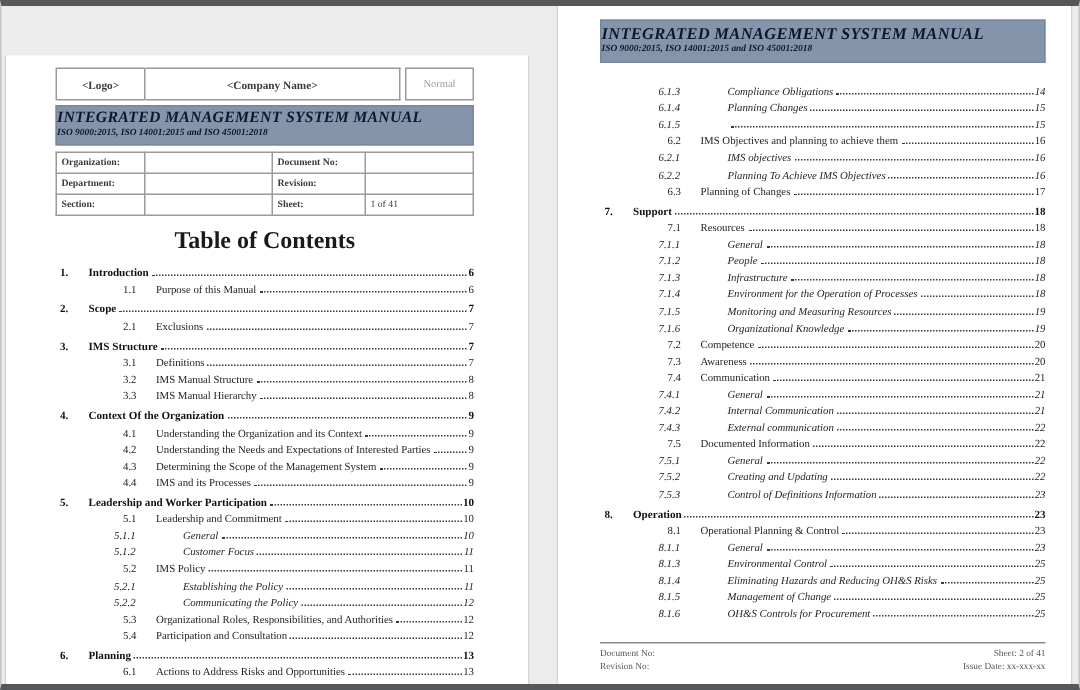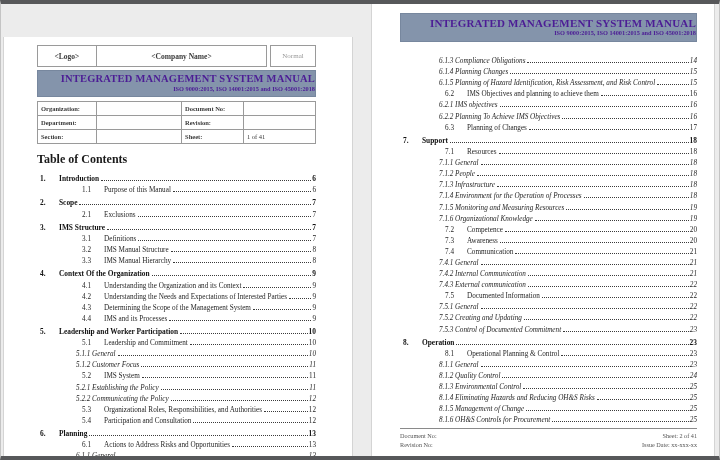--- a/index.html
+++ b/index.html
@@ -24,49 +24,49 @@
   .logo-cell {
     border:1px solid #9a9a9a; box-sizing:border-box; display:flex;
     align-items:center; justify-content:center; font-size:7.5px; font-weight:bold; color:#3a3a3a;
   }
   .logo-box { width:60px; }
   .company-box { flex:1; border-left:none; }
   .status-box { width:46px; margin-left:3px; font-weight:normal; color:#9a9a9a; font-size:7px; }
 
   .title-bar {
     background:#8494ab; border:1px solid #77879e; box-sizing:border-box;
-    text-align:right; padding:2px 0 3px 0; color:#4c1d95;
+    text-align:left; padding:2px 0 3px 0; color:#0f172a;font-style:italic;
   }
   .title-main { font-size:10.5px; font-weight:bold; letter-spacing:0.2px; line-height:12px; white-space:nowrap; }
   .title-sub  { font-size:6.3px;  font-weight:bold; line-height:8px; white-space:nowrap; }
   .page-right .title-bar { padding:3px 0 4px 0; }
   .page-right .title-main { font-size:11px; }
 
   .info-table { width:100%; border-collapse:collapse; margin-top:4px; table-layout:fixed; }
   .info-table td {
     border:1px solid #9a9a9a; height:13px; font-size:6.5px; padding:0 3px;
     color:#3a3a3a; overflow:hidden; white-space:nowrap;
   }
   .info-table td.lbl { font-weight:bold; }
   .c1 { width:21%; } .c2 { width:31%; } .c3 { width:22%; } .c4 { width:26%; }
 
-  .toc-title { font-weight:bold; font-size:12px; color:#1a1a1a; margin:8px 0 5px 0; }
+  .toc-title { text-align:center; font-weight:bold; font-size:16px; color:#1a1a1a; margin:8px 0 5px 0; }
 
   
   .toc { padding-left:3px; }
   .toc-row {
     display:flex; align-items:flex-end; height:11.1px;
     font-size:7.2px; color:#1f1f1f; white-space:nowrap; overflow:hidden;
   }
   .toc-row.l1 { font-weight:bold; font-size:7.4px; margin-top:2.2px; color:#111; }
   .toc-row.l3 { font-style:italic; }
   .toc-num { flex:none; }
   .l1 .toc-num { width:19px; }
   .l2 { padding-left:18px; } .l2 .toc-num { width:22px;padding-left:24px; }
-  .l3 { padding-left:36px; } .l3 .toc-num { width:16px; }
+  .l3 { padding-left:36px; } .l3 .toc-num { width:46px; }
   .toc-text { flex:none; }
   .toc-dots { flex:1; border-bottom:1px dotted #3a3a3a; margin:0 1px 2px 2px; min-width:6px; }
   .toc-page { flex:none; text-align:right; }
 
   .page-right .toc { margin-top:12px; }
 
   
   .footer { position:absolute; left:28px; right:17px; bottom:7px; }
   .footer-rule { border-top:1px solid #8a8a8a; margin-bottom:2px; }
   .footer-cols { display:flex; justify-content:space-between; }
@@ -221,21 +221,21 @@
           <span class="toc-page">10</span>
         </div>
         <div class="toc-row l3">
           <span class="toc-num">5.1.2</span>
           <span class="toc-text">Customer Focus</span>
           <span class="toc-dots"></span>
           <span class="toc-page">11</span>
         </div>
         <div class="toc-row l2">
           <span class="toc-num">5.2</span>
-          <span class="toc-text">IMS System</span>
+          <span class="toc-text">IMS Policy</span>
           <span class="toc-dots"></span>
           <span class="toc-page">11</span>
         </div>
         <div class="toc-row l3">
           <span class="toc-num">5.2.1</span>
           <span class="toc-text">Establishing the Policy</span>
           <span class="toc-dots"></span>
           <span class="toc-page">11</span>
         </div>
         <div class="toc-row l3">
@@ -294,21 +294,20 @@
           <span class="toc-page">14</span>
         </div>
         <div class="toc-row l3">
           <span class="toc-num">6.1.4</span>
           <span class="toc-text">Planning Changes</span>
           <span class="toc-dots"></span>
           <span class="toc-page">15</span>
         </div>
         <div class="toc-row l3">
           <span class="toc-num">6.1.5</span>
-          <span class="toc-text">Planning of Hazard Identification, Risk Assessment, and Risk Control</span>
           <span class="toc-dots"></span>
           <span class="toc-page">15</span>
         </div>
         <div class="toc-row l2">
           <span class="toc-num">6.2</span>
           <span class="toc-text">IMS Objectives and planning to achieve them</span>
           <span class="toc-dots"></span>
           <span class="toc-page">16</span>
         </div>
         <div class="toc-row l3">
@@ -426,47 +425,41 @@
           <span class="toc-page">22</span>
         </div>
         <div class="toc-row l3">
           <span class="toc-num">7.5.2</span>
           <span class="toc-text">Creating and Updating</span>
           <span class="toc-dots"></span>
           <span class="toc-page">22</span>
         </div>
         <div class="toc-row l3">
           <span class="toc-num">7.5.3</span>
-          <span class="toc-text">Control of Documented Commitment</span>
+          <span class="toc-text">Control of Definitions Information</span>
           <span class="toc-dots"></span>
           <span class="toc-page">23</span>
         </div>
         <div class="toc-row l1">
           <span class="toc-num">8.</span>
           <span class="toc-text">Operation</span>
           <span class="toc-dots"></span>
           <span class="toc-page">23</span>
         </div>
         <div class="toc-row l2">
           <span class="toc-num">8.1</span>
           <span class="toc-text">Operational Planning &amp; Control</span>
           <span class="toc-dots"></span>
           <span class="toc-page">23</span>
         </div>
         <div class="toc-row l3">
           <span class="toc-num">8.1.1</span>
           <span class="toc-text">General</span>
           <span class="toc-dots"></span>
           <span class="toc-page">23</span>
-        </div>
-        <div class="toc-row l3">
-          <span class="toc-num">8.1.2</span>
-          <span class="toc-text">Quality Control</span>
-          <span class="toc-dots"></span>
-          <span class="toc-page">24</span>
         </div>
         <div class="toc-row l3">
           <span class="toc-num">8.1.3</span>
           <span class="toc-text">Environmental Control</span>
           <span class="toc-dots"></span>
           <span class="toc-page">25</span>
         </div>
         <div class="toc-row l3">
           <span class="toc-num">8.1.4</span>
           <span class="toc-text">Eliminating Hazards and Reducing OH&amp;S Risks</span>

